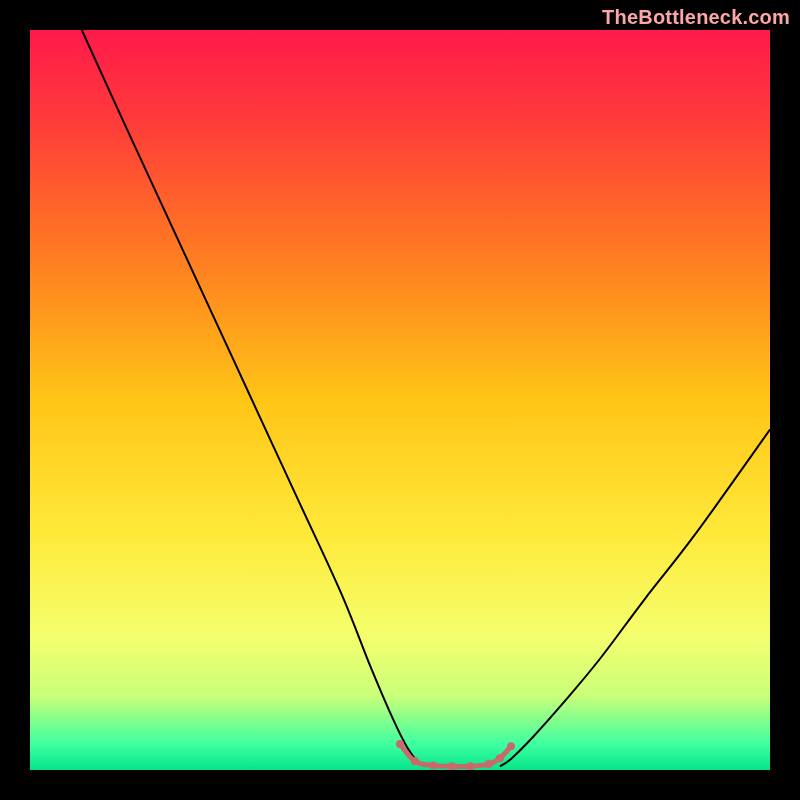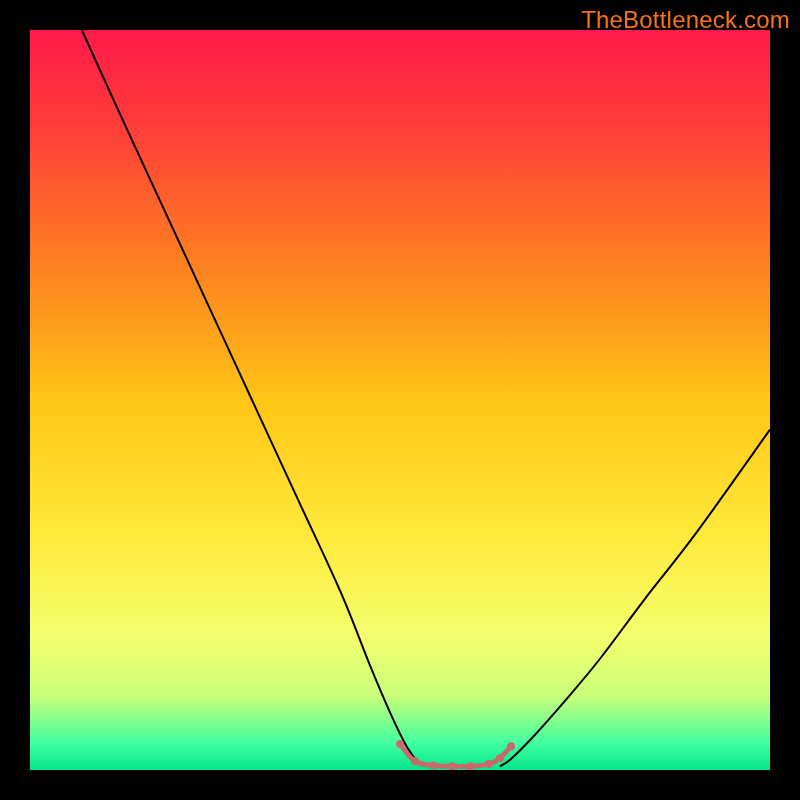--- a/index.html
+++ b/index.html
@@ -21,23 +21,23 @@
     position: absolute;
     left: 30px;
     top: 30px;
     width: 740px;
     height: 740px;
   }
   .watermark {
     position: absolute;
     top: 6px;
     right: 10px;
-    color: #f97316;
-    font-size: 24px;
-    font-weight: 400;
+    color: #fca5a5;
+    font-size: 20px;
+    font-weight: 700;
     letter-spacing: 0.2px;
   }
 </style>
 </head>
 <body>
 
 <div class="frame">
   <div class="watermark">TheBottleneck.com</div>
 
   <svg class="plot" viewBox="0 0 740 740" preserveAspectRatio="none">

